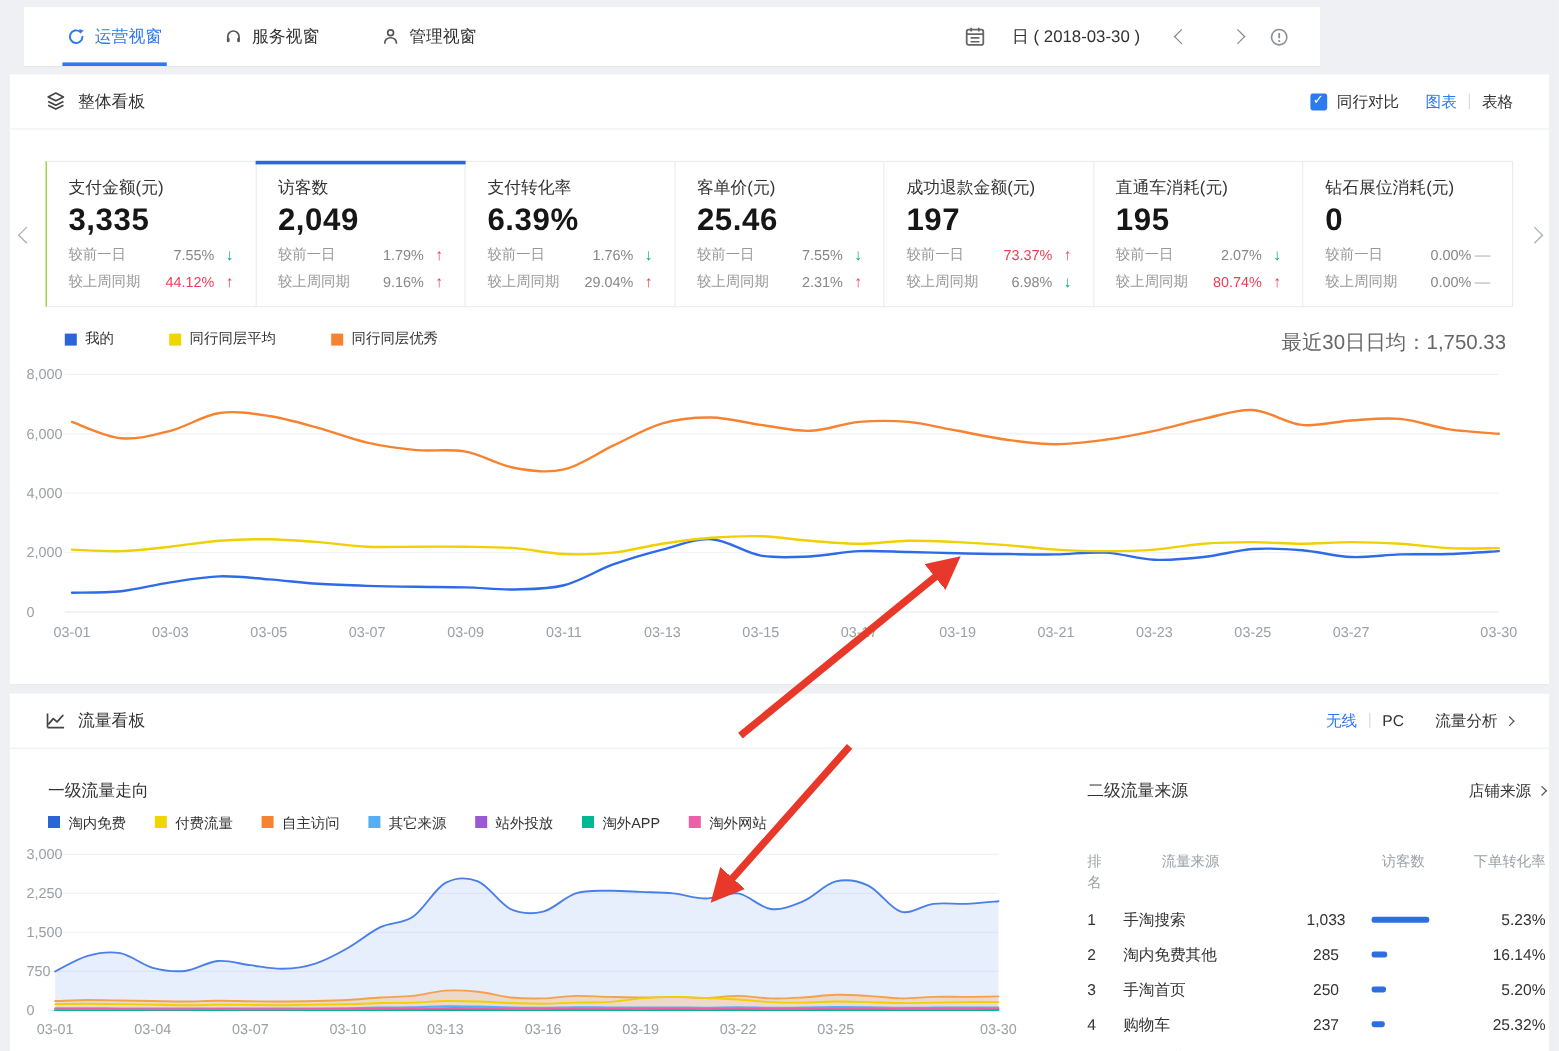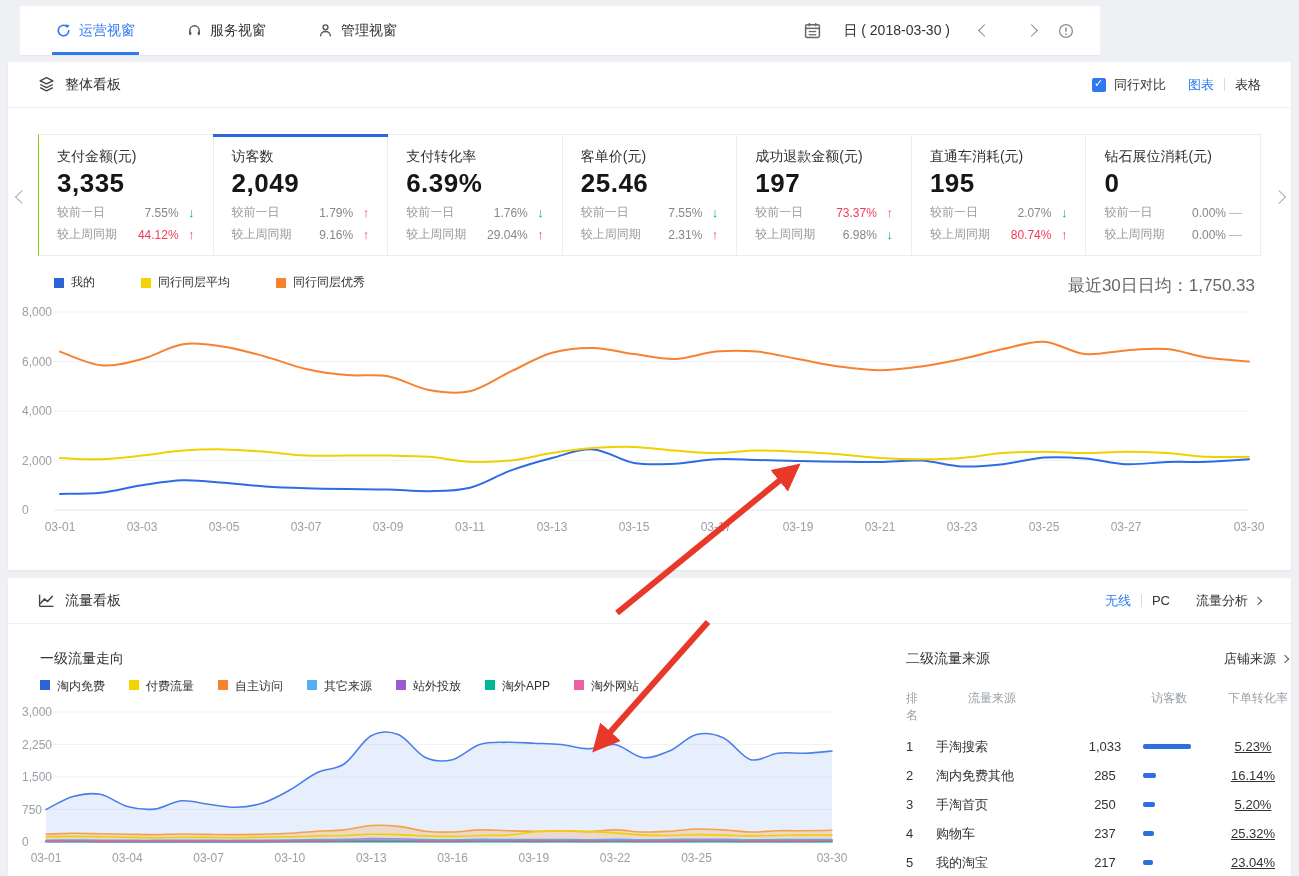--- a/index.html
+++ b/index.html
@@ -48,28 +48,28 @@
   .sq{width:10px;height:10px;display:inline-block;margin-right:7px;}
   .avg-label{position:absolute;right:36px;top:212px;font-size:17px;color:#666;}
   svg text.tick{font-size:12px;fill:#9aa0a6;font-family:"Liberation Sans",sans-serif;}
   .chart-svg{position:absolute;left:0;}
   .trend-title{position:absolute;left:32px;top:72px;font-size:14px;color:#333;}
   .legend2{position:absolute;left:32px;top:100px;display:flex;gap:24px;font-size:12px;color:#333;align-items:center;}
   .src-table{position:absolute;left:898px;top:72px;width:382px;font-size:13px;}
   .src-head{display:flex;align-items:center;}
   .src-title{font-size:14px;color:#333;}
   .src-link{margin-left:auto;display:flex;align-items:center;gap:6px;color:#333;cursor:pointer;font-size:13px;}
-  .tbl-header{display:flex;color:#9aa0a6;font-size:12px;margin-top:22px;gap:39px;}
+  .tbl-header{display:flex;color:#9aa0a6;font-size:12px;margin-top:42px;gap:39px;}
   .tbl-row{display:flex;align-items:center;height:29px;font-size:13px;color:#333;}
   .c-rank{width:30px;}
   .c-name{width:140px;}
   .c-vis{width:58px;text-align:center;color:#333;}
   .c-bar{width:66px;padding-left:9px;display:flex;align-items:center;}
   .bar{height:5px;background:#2d6fe0;border-radius:2px;}
-  .c-conv{margin-left:auto;text-align:center;width:70px;text-decoration:underline;}
+  .c-conv{margin-left:auto;text-align:right;width:70px;}
   .h-vis{width:94px;text-align:right;}
   .h-conv{margin-left:auto;width:80px;text-align:right;}
   #anno{position:absolute;left:0;top:0;pointer-events:none;z-index:50;}
   .icon{display:inline-flex;align-items:center;}
 </style>
 </head>
 <body>
 
 <div class="topbar">
   <div class="topbar-inner">

